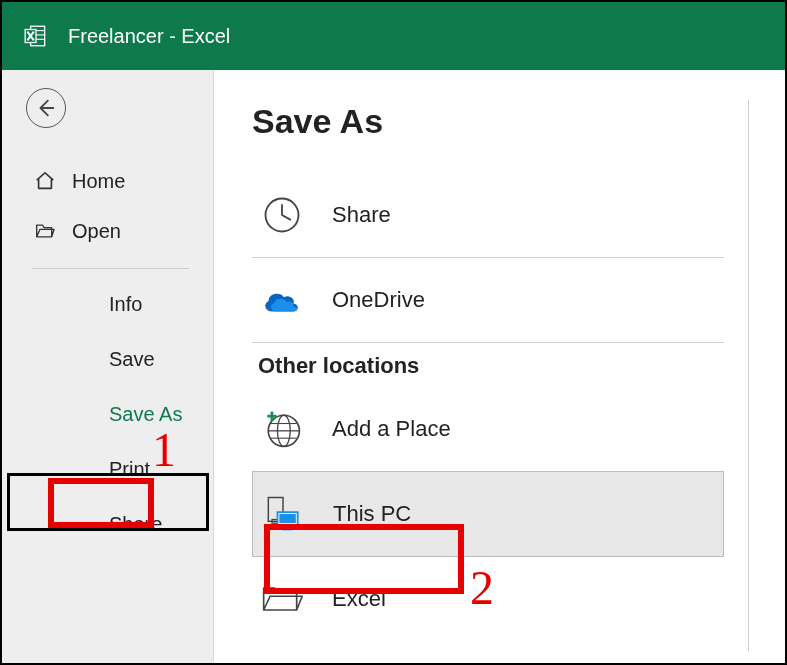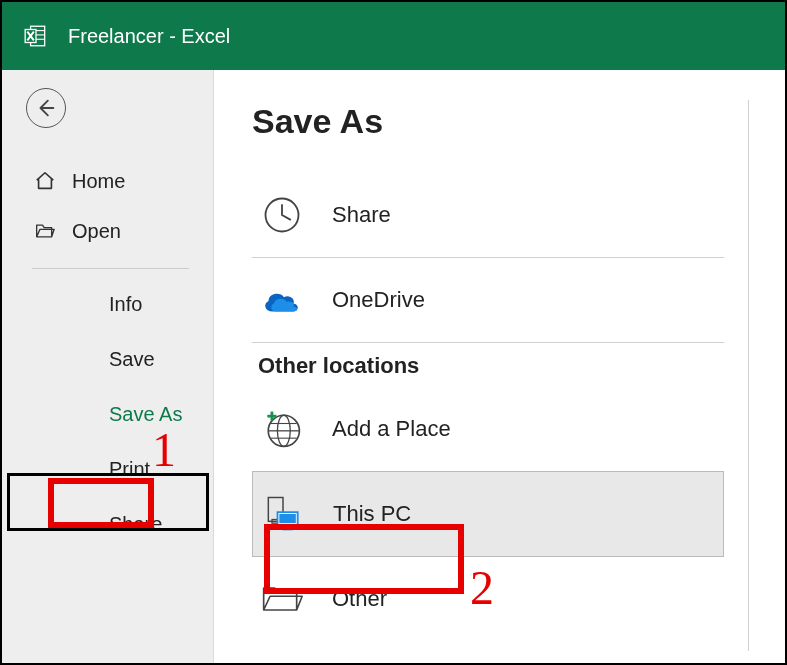--- a/index.html
+++ b/index.html
@@ -229,21 +229,21 @@
         </span>
         <span>This PC</span>
       </div>
 
       <div class="loc-item">
         <span class="loc-icon">
           <svg viewBox="0 0 48 36" width="44" height="34">
               <path d="M4 6 H16 L20 11 H40 V30 H4 Z M4 30 L11 15 H46 L40 30" fill="none" stroke="#444" stroke-width="1.8" stroke-linejoin="round"></path>
             </svg>
         </span>
-        <span>Other</span>
+        <span>Excel</span>
       </div>
     </div>
   </div>
 
   <div class="vline"></div>
 
   <div class="anno-black-box" style="left:5px; top:403px; width:202px; height:58px;"></div>
   <div class="anno-red-box" style="left:46px; top:408px; width:106px; height:50px;"></div>
   <div class="anno-num" style="left:150px; top:352px;">1</div>
   <div class="anno-red-box" style="left:262px; top:454px; width:200px; height:70px;"></div>

